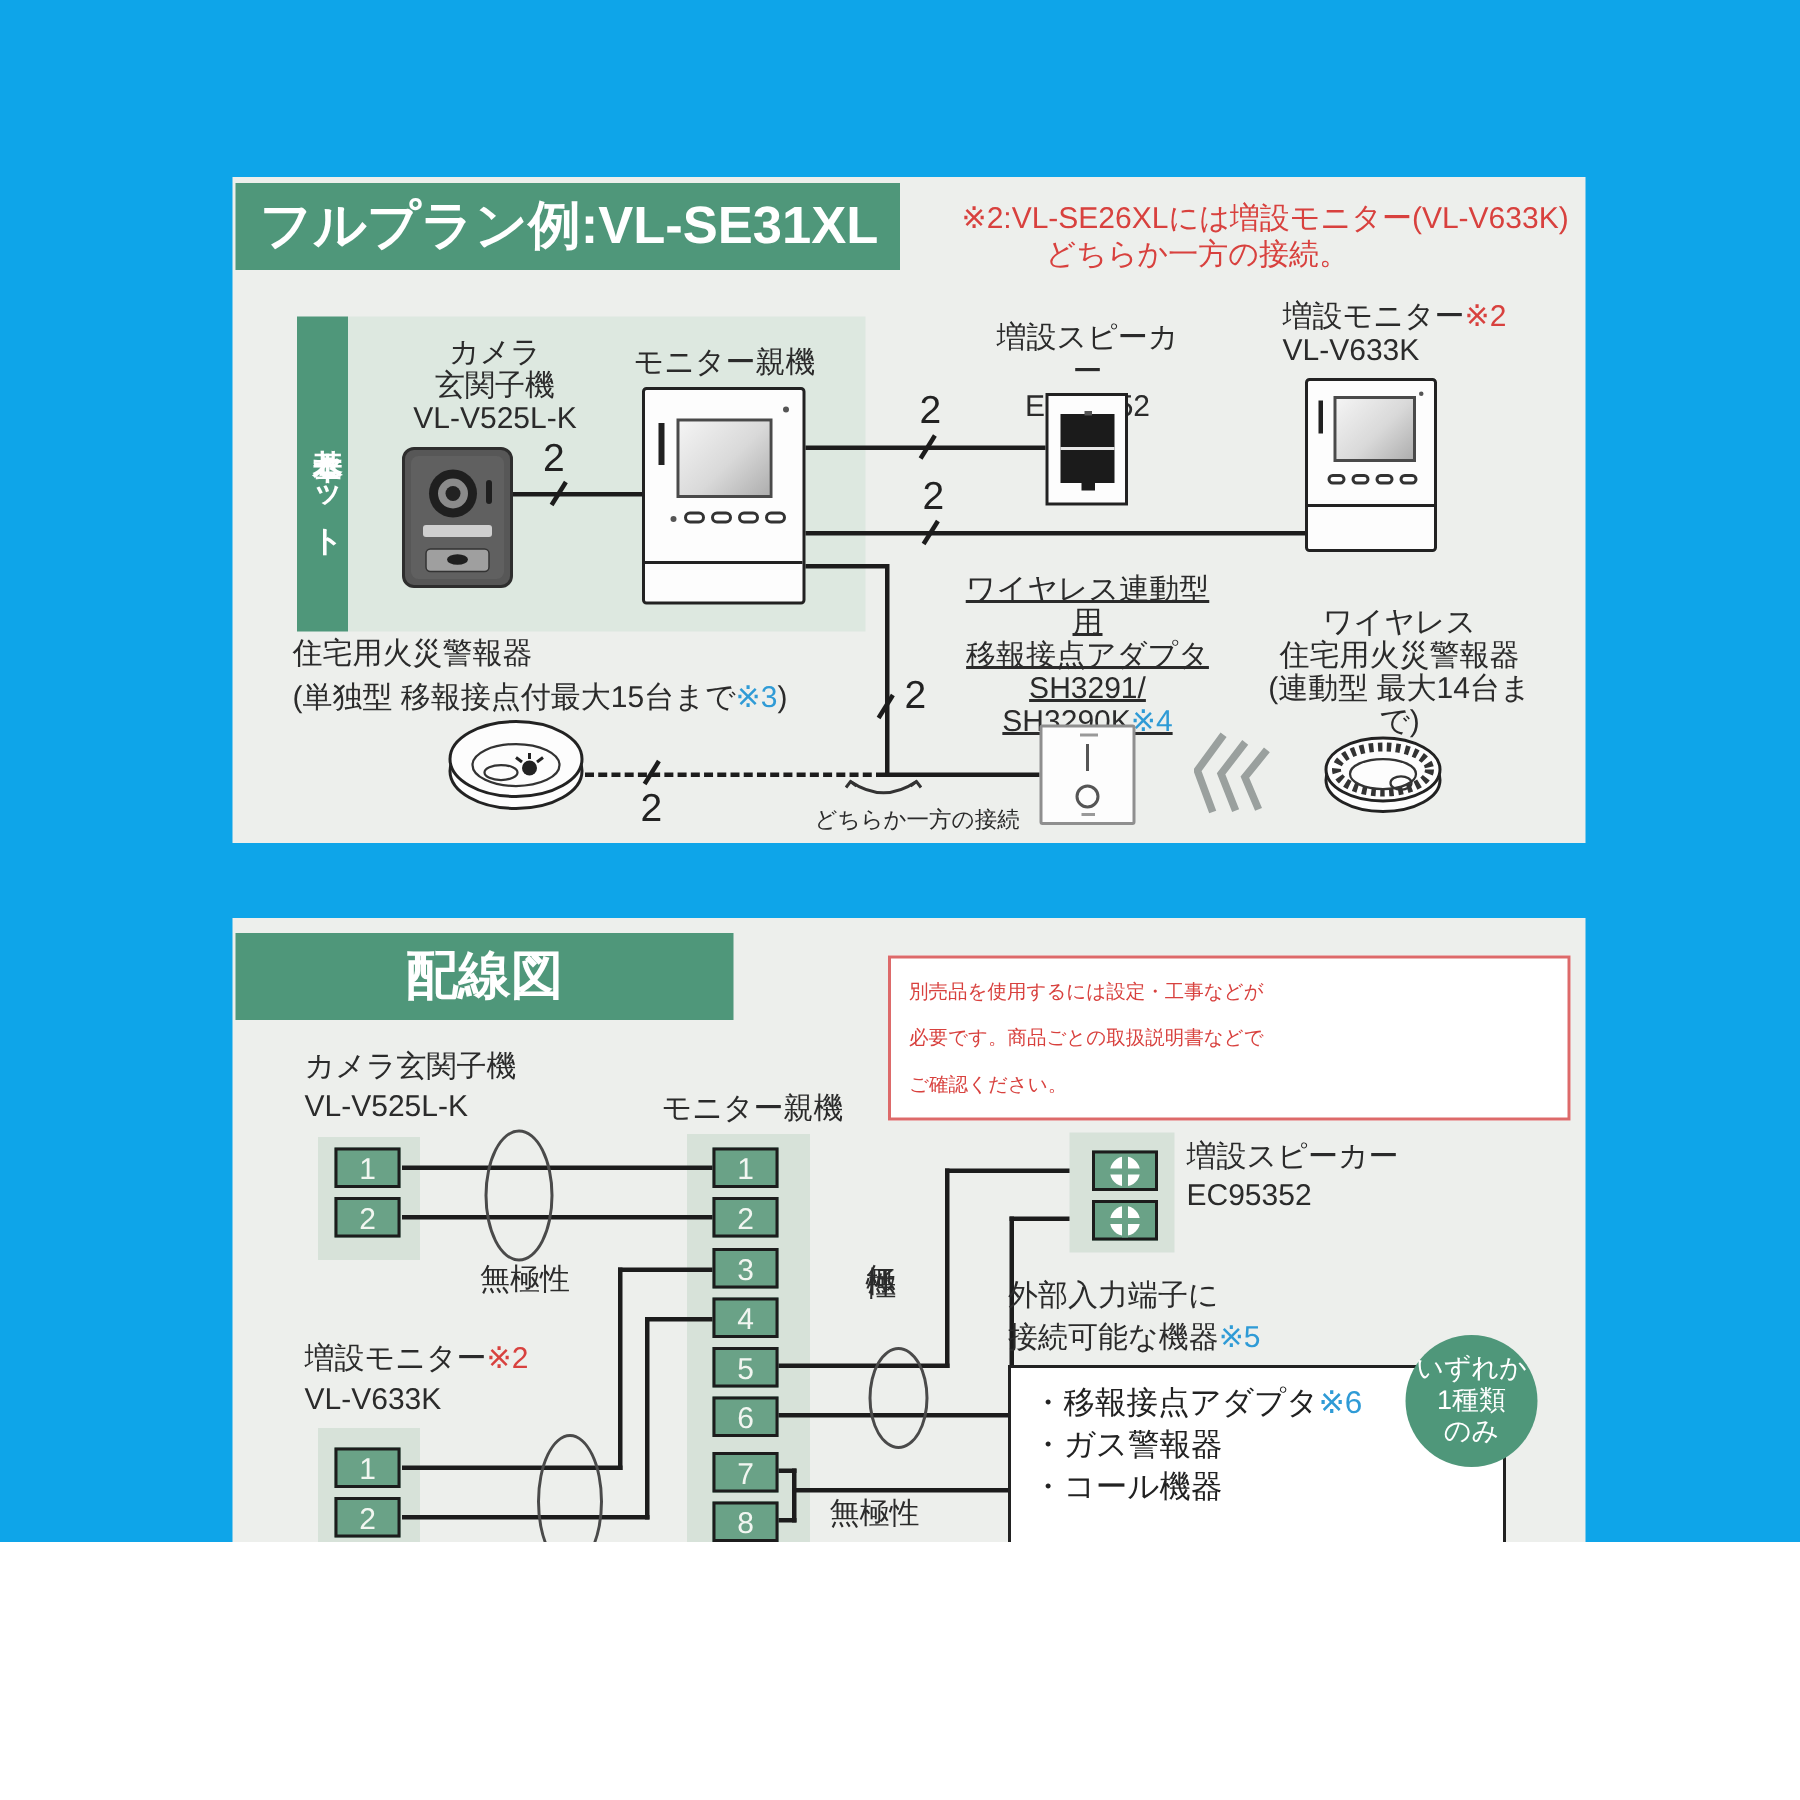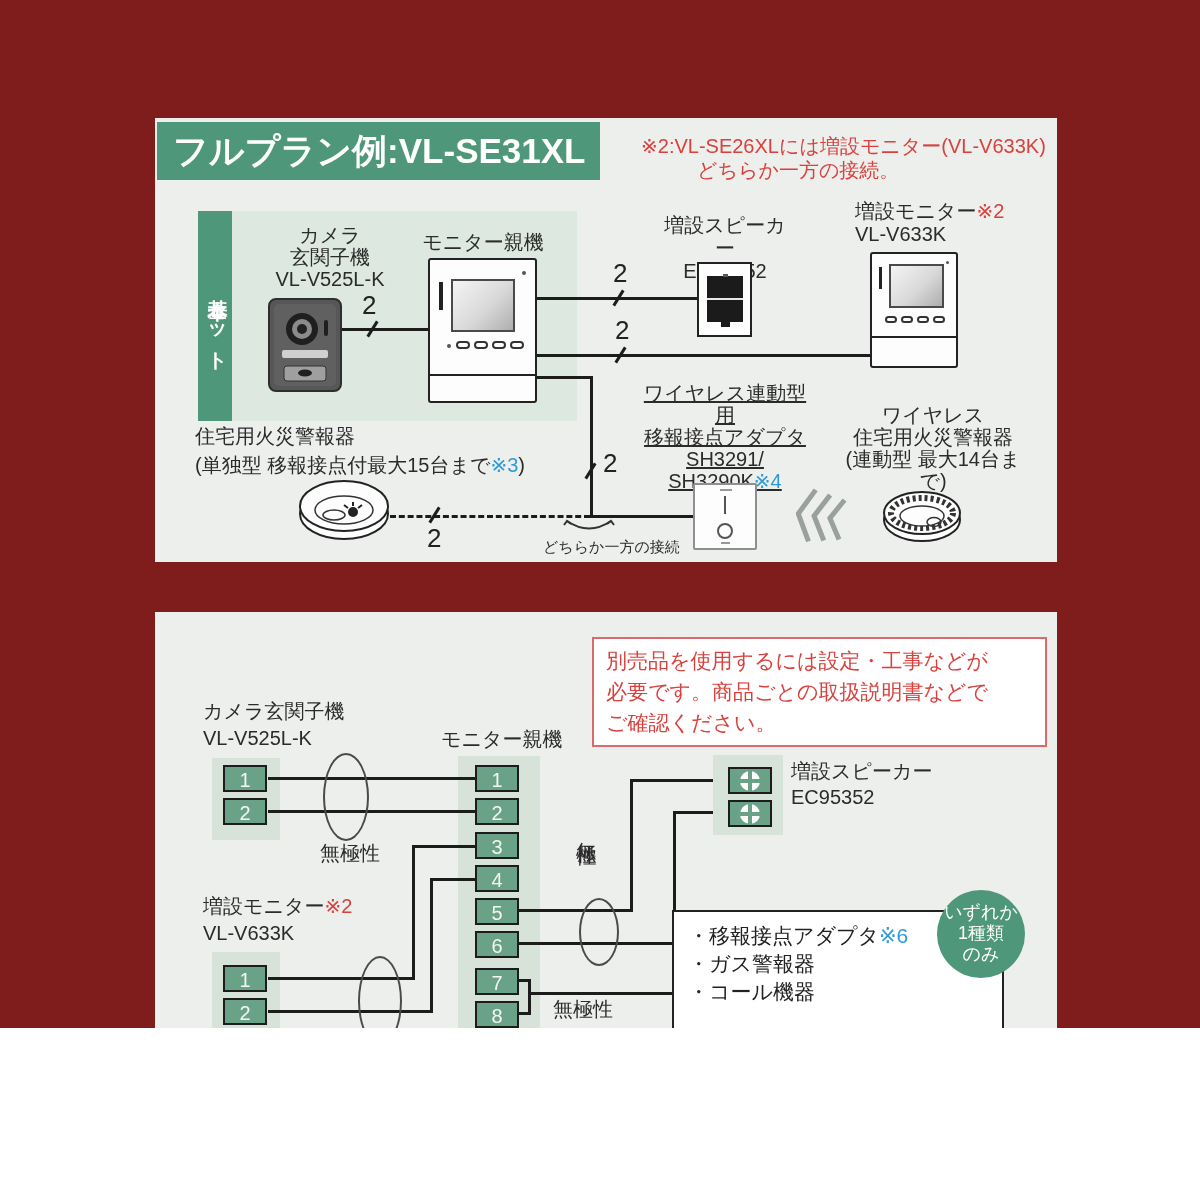--- a/index.html
+++ b/index.html
@@ -1,16 +1,16 @@
 <!DOCTYPE html>
 <html><head>
 <meta charset="utf-8">
 <style>
   html,body{margin:0;padding:0;background:#ffffff;}
-  #canvas{position:relative;width:1200px;height:1028px;background:#7f1d1d;overflow:hidden;
+  #canvas{position:relative;width:1200px;height:1028px;background:#0ea5e9;overflow:hidden;
           font-family:"Liberation Sans","DejaVu Sans",sans-serif;color:#222;}
   .sec{position:absolute;background:#edefec;}
   .abs{position:absolute;}
   .gbar{position:absolute;background:#4f977a;color:#fff;font-weight:bold;}
   .lbl{position:absolute;font-size:20px;line-height:23px;color:#2b2b2b;}
   .center{text-align:center;}
   .wire{position:absolute;background:#1c1c1c;}
   .wire-d{position:absolute;border-top:3px dashed #1c1c1c;height:0;}
   .tick{position:absolute;width:3px;height:18px;background:#1c1c1c;transform:rotate(32deg);}
   .wnum{position:absolute;font-size:26px;color:#222;}
@@ -188,23 +188,26 @@
       <ellipse cx="41" cy="34" rx="38" ry="21" fill="#fdfdfd" stroke="#222" stroke-width="2"></ellipse>
       <ellipse cx="41" cy="27" rx="38" ry="21" fill="#fdfdfd" stroke="#222" stroke-width="2"></ellipse>
       <ellipse cx="41" cy="27" rx="31" ry="15" fill="none" stroke="#333" stroke-width="6" stroke-dasharray="3,3"></ellipse>
       <ellipse cx="41" cy="30" rx="22" ry="10" fill="#fdfdfd" stroke="#333" stroke-width="1.5"></ellipse>
       <ellipse cx="53" cy="36" rx="7" ry="4.5" fill="none" stroke="#333" stroke-width="1.5"></ellipse>
     </svg>
   </div>
 
   <div class="sec" style="left:155px;top:612px;width:902px;height:460px;">
 
+    <div class="gbar" style="left:2px;top:10px;width:332px;height:58px;font-size:35px;line-height:58px;text-align:center;">
+      <span>配線図</span>
+    </div>
 
     <div class="abs" style="left:437px;top:25px;width:455px;height:110px;background:#fff;border:2px solid #dd6a6a;box-sizing:border-box;padding:6px 12px;">
-      <div class="red" style="font-size:21px;line-height:31px;">
+      <div class="red" style="font-size:13px;line-height:31px;">
         <div>別売品を使用するには設定・工事などが</div>
         <div>必要です。商品ごとの取扱説明書などで</div>
         <div>ご確認ください。</div>
       </div>
     </div>
 
     <div class="lbl" style="left:48px;top:86px;line-height:27px;">
       <div>カメラ玄関子機</div>
       <div>VL-V525L-K</div>
     </div>
@@ -277,20 +280,26 @@
     <div class="wire" style="left:475px;top:167px;width:3px;height:133px;"></div>
     <div class="wire" style="left:475px;top:167px;width:83px;height:3px;"></div>
     <div class="wire" style="left:364px;top:330px;width:157px;height:3px;"></div>
     <div class="wire" style="left:518px;top:199px;width:3px;height:134px;"></div>
     <div class="wire" style="left:518px;top:199px;width:40px;height:3px;"></div>
     <div class="lbl vtext" style="left:420px;top:214px;height:84px;">
       <span>無極性</span>
     </div>
     <div class="loop" style="left:424px;top:286px;width:36px;height:64px;"></div>
 
+    <div class="lbl" style="left:517px;top:238px;line-height:28px;">
+      <div>外部入力端子に</div>
+      <div>
+        <span>接続可能な機器</span><span class="blue">※5</span>
+      </div>
+    </div>
     <div class="abs" style="left:517px;top:298px;width:332px;height:155px;background:#fff;border:2px solid #222;box-sizing:border-box;padding:10px 0 0 14px;font-size:21px;line-height:28px;">
       <div>
         <span>・移報接点アダプタ</span><span class="blue">※6</span>
       </div>
       <div>・ガス警報器</div>
       <div>・コール機器</div>
     </div>
     <div class="badge" style="left:782px;top:278px;">
       <div style="margin-top:12px;">いずれか</div>
       <div>1種類</div>

